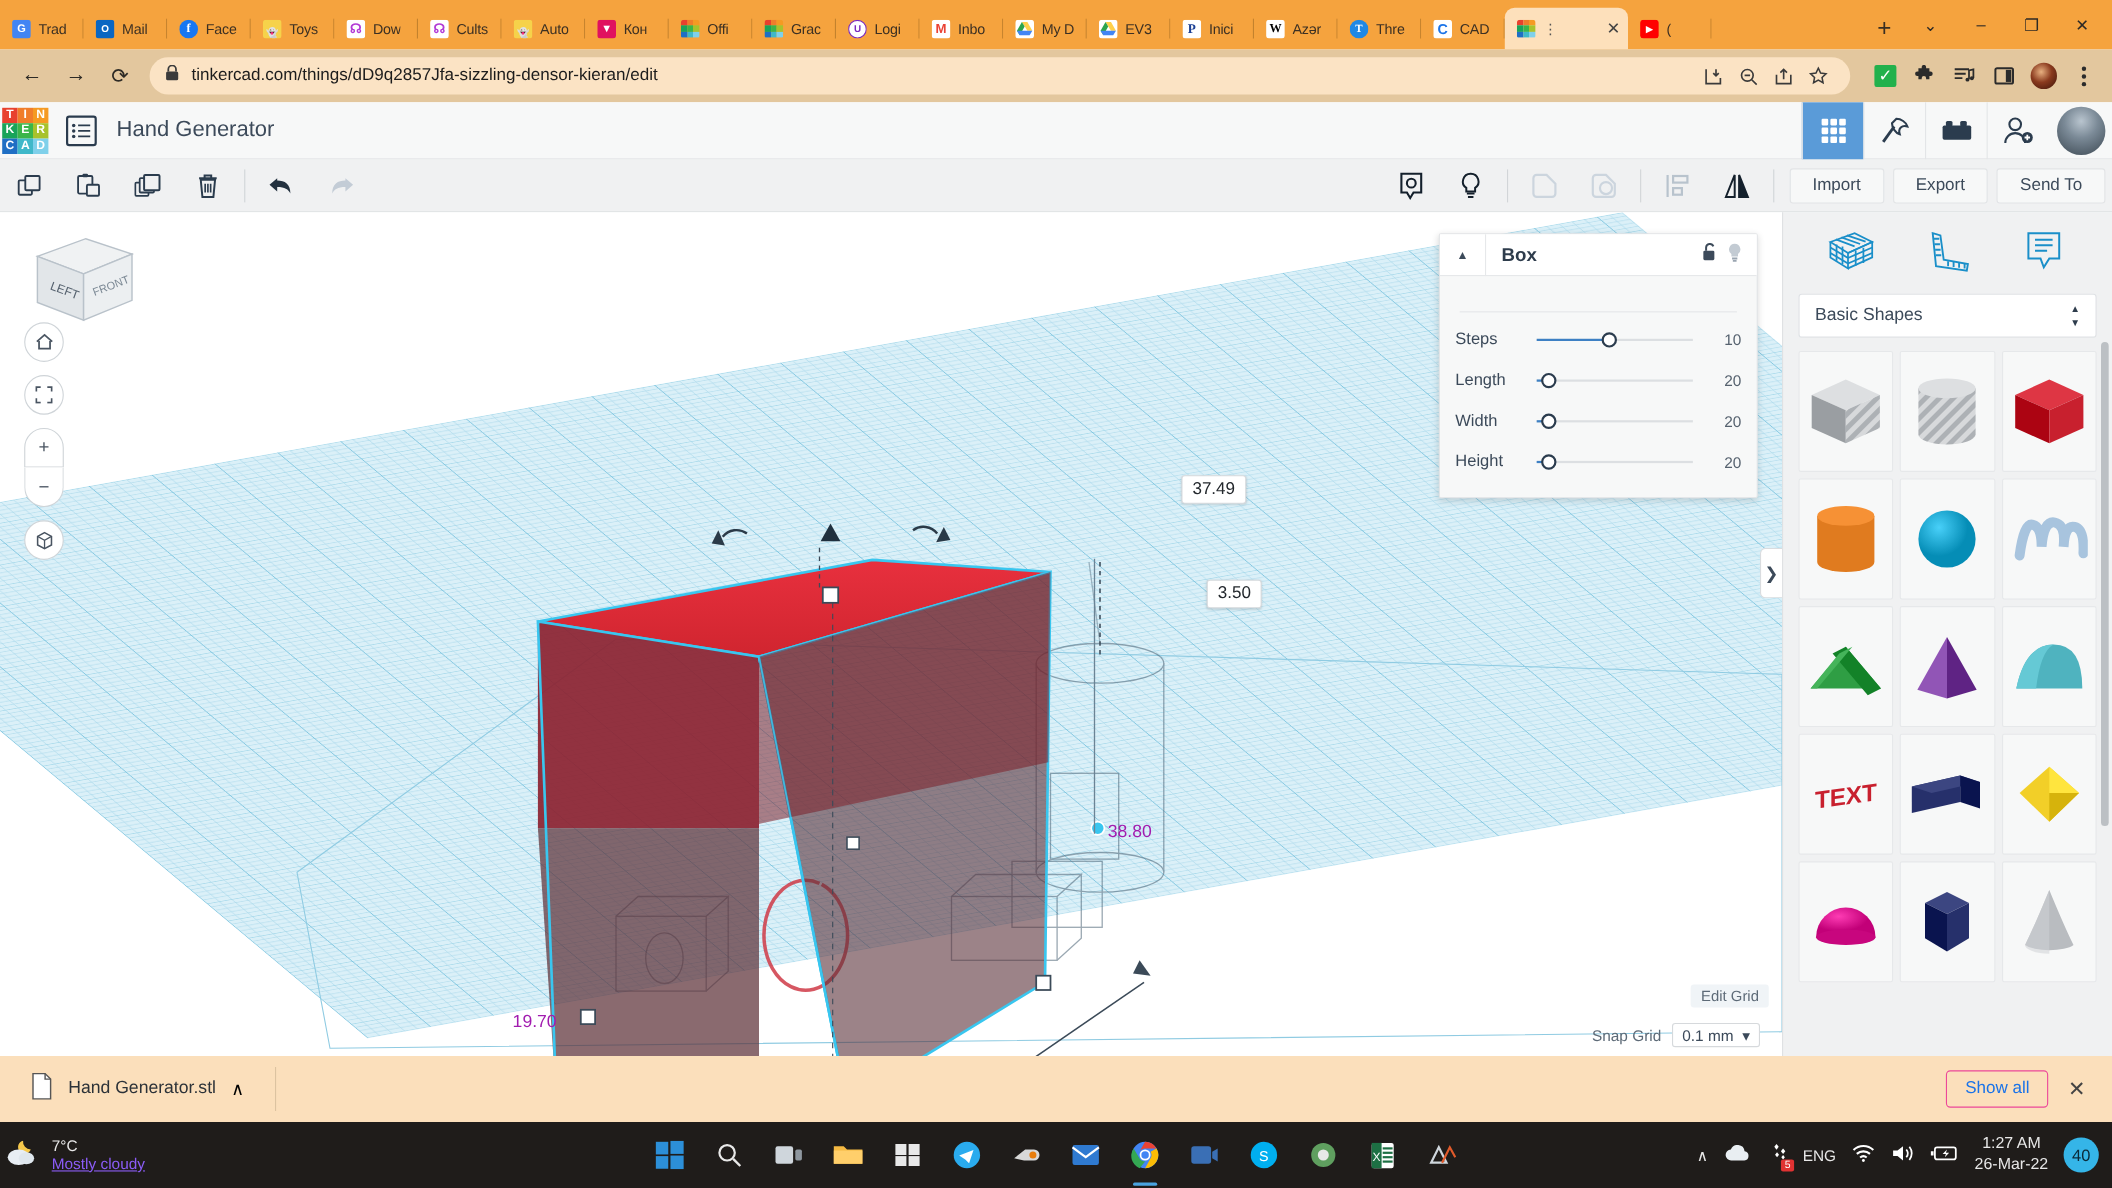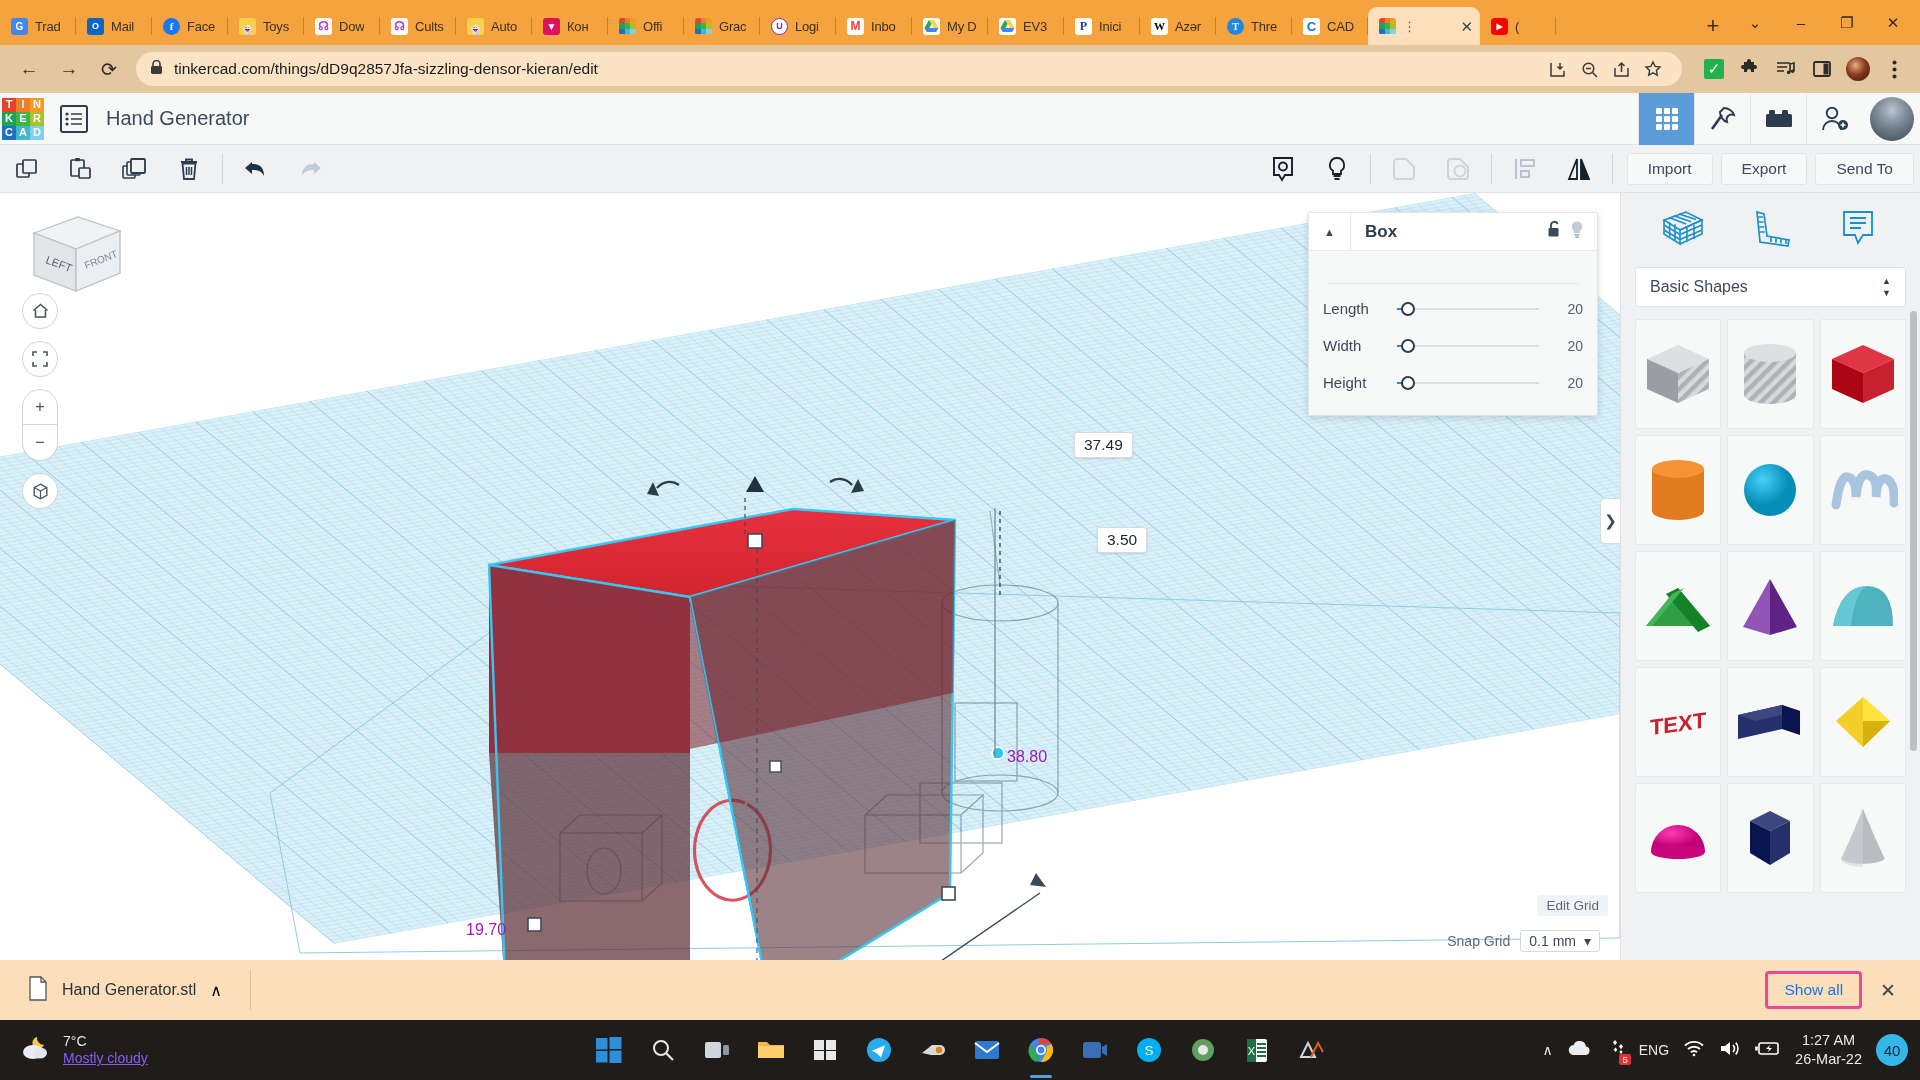--- a/index.html
+++ b/index.html
@@ -187,28 +187,28 @@
 
   
   .dlbar {
     position: absolute; top: 960px; left: 0; width: 1920px; height: 60px;
     background: #fbdfbb; display: flex; align-items: center; padding: 0 14px;
   }
   .dl-item { display: flex; align-items: center; gap: 14px; padding: 0 14px; }
   .dl-name { font-size: 16px; color: #2c3238; }
   .dl-sep { width: 1px; height: 40px; background: #dcc3a0; margin-left: 14px; }
   .dl-right { margin-left: auto; display: flex; align-items: center; gap: 18px; padding-right: 10px; }
-  .showall { border: 3px solid #ec4899; border-radius: 4px; padding: 7px 16px; font-size: 15.5px; color: #1a73e8; }
+  .showall { border: 1px solid #ec4899; border-radius: 4px; padding: 7px 16px; font-size: 15.5px; color: #1a73e8; }
 
   
   .taskbar {
     position: absolute; top: 1020px; left: 0; width: 1920px; height: 60px;
     background: #1f1c1a; display: flex; align-items: center; color: #e8e8e8;
   }
-  .weather { display: flex; align-items: center; gap: 11px; padding-left: 20px; }
+  .weather { display: flex; align-items: center; gap: 11px; padding-left: 4px; }
   .weather-txt { line-height: 1.25; }
   .weather-txt .t { font-size: 14px; }
   .weather-txt .d { font-size: 14px; color: #8b5cf6; text-decoration: underline; }
   .tb-center { position: absolute; left: 50%; transform: translateX(-50%);
      display: flex; align-items: center; gap: 14px; }
   .tb-app { width: 40px; height: 40px; display: flex; align-items: center; justify-content: center;
      position: relative; }
   .tb-app.run::after { content:''; position:absolute; bottom:-8px; left:50%; transform:translateX(-50%);
      width: 22px; height: 3px; background:#4aa3e0; border-radius:2px; }
   .tray { margin-left: auto; display: flex; align-items: center; gap: 14px; padding-right: 12px; font-size: 14px; }
@@ -791,20 +791,29 @@
           <svg width="16" height="19" viewBox="0 0 16 19">
               <path d="M8 1.5a5.2 5.2 0 00-3 9.4v2.3h6v-2.3A5.2 5.2 0 008 1.5z" fill="#c3cbd3"></path>
               <path d="M5.6 15h4.8M6.3 17.2h3.4" stroke="#9aa5b1" stroke-width="1.6"></path>
             </svg>
         </span>
       </div>
     </div>
     <div class="bp-body">
       <div class="bp-divider"></div>
       <div id="proprows">
+          <div class="prop-row">
+            <div class="prop-label">Steps</div>
+            <div class="slider">
+              <div class="track"></div>
+              <div class="fill" style="width:40%"></div>
+              <div class="knob" style="left:calc(40% - 2px)"></div>
+            </div>
+            <div class="prop-val">10</div>
+          </div>
           <div class="prop-row">
             <div class="prop-label">Length</div>
             <div class="slider">
               <div class="track"></div>
               <div class="fill" style="width:4%"></div>
               <div class="knob" style="left:calc(4% - 2px)"></div>
             </div>
             <div class="prop-val">20</div>
           </div>
           <div class="prop-row">

